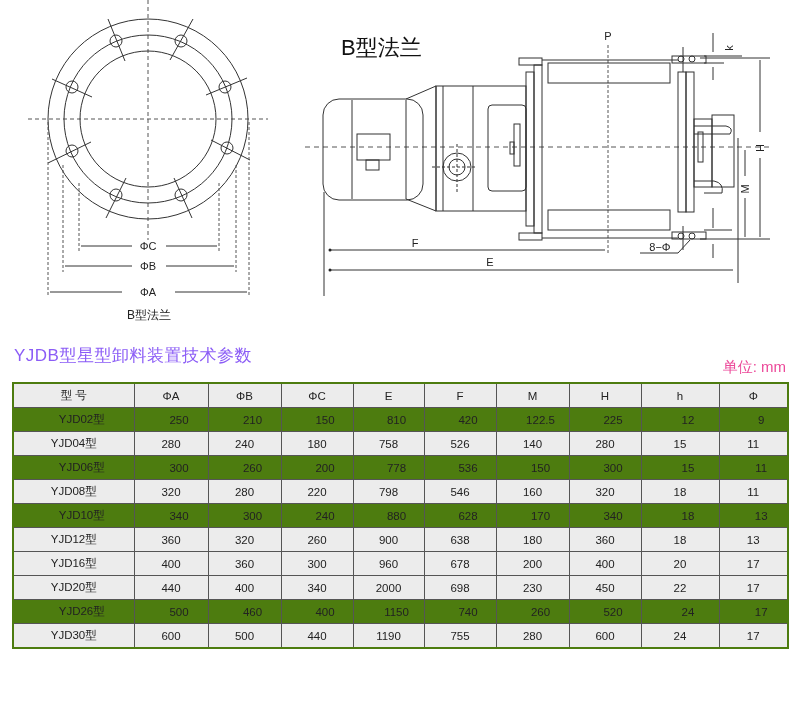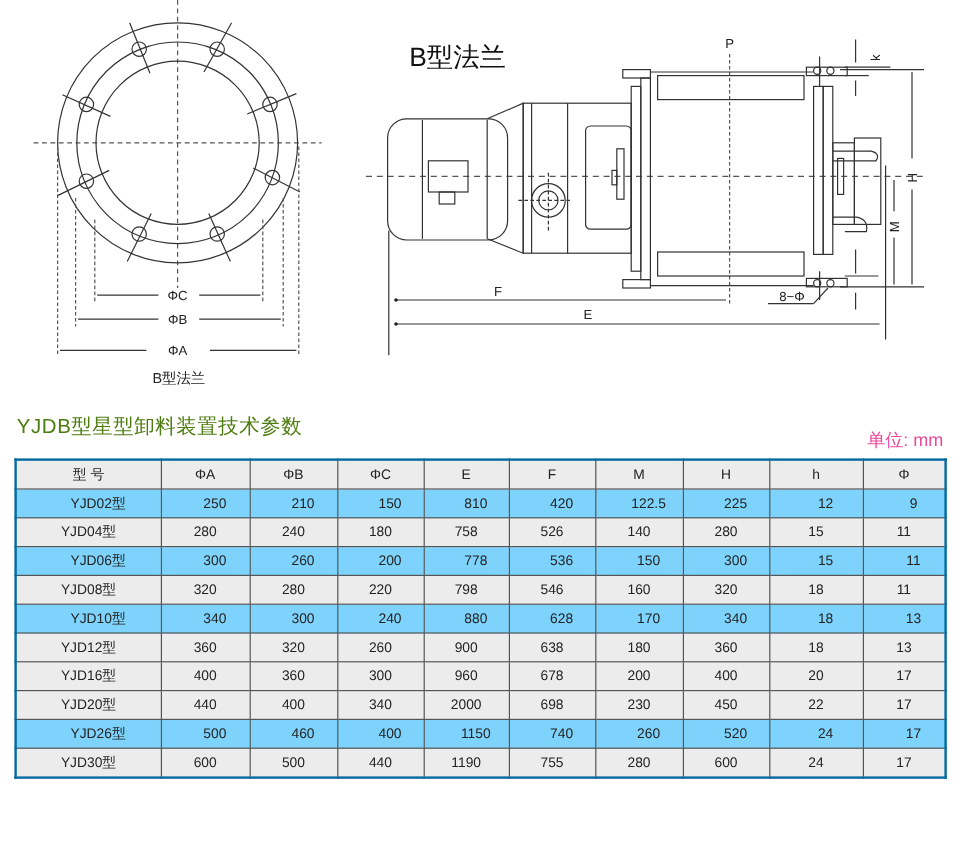--- a/index.html
+++ b/index.html
@@ -1,25 +1,25 @@
 <!DOCTYPE html>
 <html><head>
 <meta charset="utf-8">
 <style>
   html, body { margin:0; padding:0; background:#fff; }
   body { width:800px; height:716px; position:relative; overflow:hidden; font-family:"Liberation Sans","DejaVu Sans",sans-serif; color:#222; }
   #drawing { position:absolute; left:0; top:0; width:800px; height:330px; }
   #title-main { position:absolute; left:341px; top:33px; font-size:22px; color:#111; }
   #flange-caption { position:absolute; left:127px; top:307px; font-size:12px; }
-  #table-title { position:absolute; left:14px; top:344px; font-size:17px; color:#4d7c0f; letter-spacing:0.5px;text-align:center; }
+  #table-title { position:absolute; left:14px; top:344px; font-size:17px; color:#8b5cf6; letter-spacing:0.5px;text-align:center; }
   #unit { position:absolute; right:14px; top:358px; font-size:15px; color:#ec4899; }
-  #spec-table { position:absolute; left:12px; top:382px; border-collapse:collapse; border:2px solid #0369a1; }
+  #spec-table { position:absolute; left:12px; top:382px; border-collapse:collapse; border:2px solid #4d7c0f; }
   #spec-table td, #spec-table th { border:1px solid #555; font-size:11.5px; font-weight:normal; text-align:center; height:23px; padding:0; color:#222; }
   #spec-table tr.gray td, #spec-table tr.gray th { background:#ececec; }
-  #spec-table tr.white td { background:#7dd3fc;padding-left:16px; }
+  #spec-table tr.white td { background:#4d7c0f;padding-left:16px; }
 </style>
 </head>
 <body>
 
 <svg id="drawing" viewBox="0 0 800 330" xmlns="http://www.w3.org/2000/svg">
   <g fill="none" stroke="#333" stroke-width="1">
 
     <g>
 
       <line x1="148" y1="0" x2="148" y2="240" stroke-dasharray="4,3" stroke="#555"></line>

